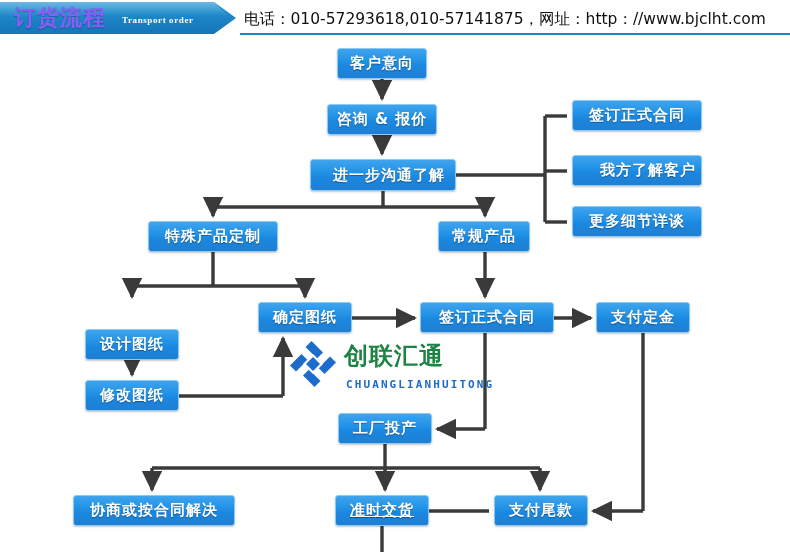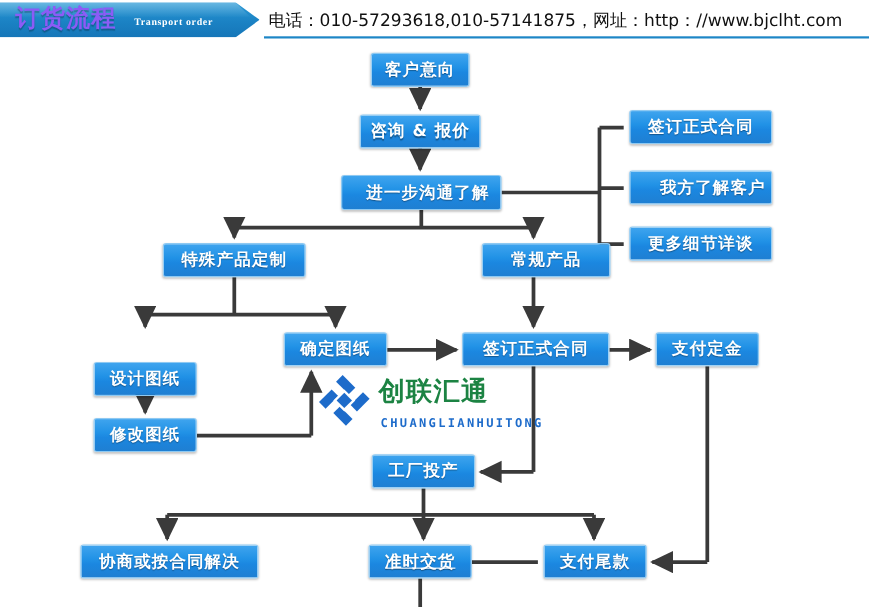--- a/index.html
+++ b/index.html
@@ -147,21 +147,21 @@
       </g>
     </svg>
 
     <div class="node" style="left:337px;top:8px;width:90px;height:31px;">客户意向</div>
     <div class="node" style="left:327px;top:64px;width:110px;height:31px;">咨询 &amp; 报价</div>
     <div class="node" style="left:310px;top:119px;width:146px;height:32px;padding-left:12px;">进一步沟通了解</div>
     <div class="node" style="left:572px;top:60px;width:130px;height:31px;">签订正式合同</div>
     <div class="node" style="left:572px;top:115px;width:130px;height:31px;padding-left:22px;">我方了解客户</div>
     <div class="node" style="left:148px;top:181px;width:130px;height:31px;">特殊产品定制</div>
     <div class="node" style="left:572px;top:166px;width:130px;height:31px;">更多细节详谈</div>
-    <div class="node" style="left:438px;top:181px;width:117px;height:31px;">常规产品</div>
+    <div class="node" style="left:438px;top:181px;width:92px;height:31px;">常规产品</div>
     <div class="node" style="left:85px;top:262px;width:94px;height:31px;margin-top:27px;">设计图纸</div>
     <div class="node" style="left:258px;top:262px;width:94px;height:31px;">确定图纸</div>
     <div class="node" style="left:420px;top:262px;width:134px;height:31px;">签订正式合同</div>
     <div class="node" style="left:596px;top:262px;width:94px;height:31px;">支付定金</div>
     <div class="node" style="left:85px;top:340px;width:94px;height:31px;">修改图纸</div>
     <div class="node" style="left:338px;top:373px;width:94px;height:31px;">工厂投产</div>
     <div class="node" style="left:73px;top:455px;width:162px;height:31px;">协商或按合同解决</div>
     <div class="node" style="left:335px;top:455px;width:94px;height:31px;text-decoration:underline;">准时交货</div>
     <div class="node" style="left:494px;top:455px;width:94px;height:31px;">支付尾款</div>
 

